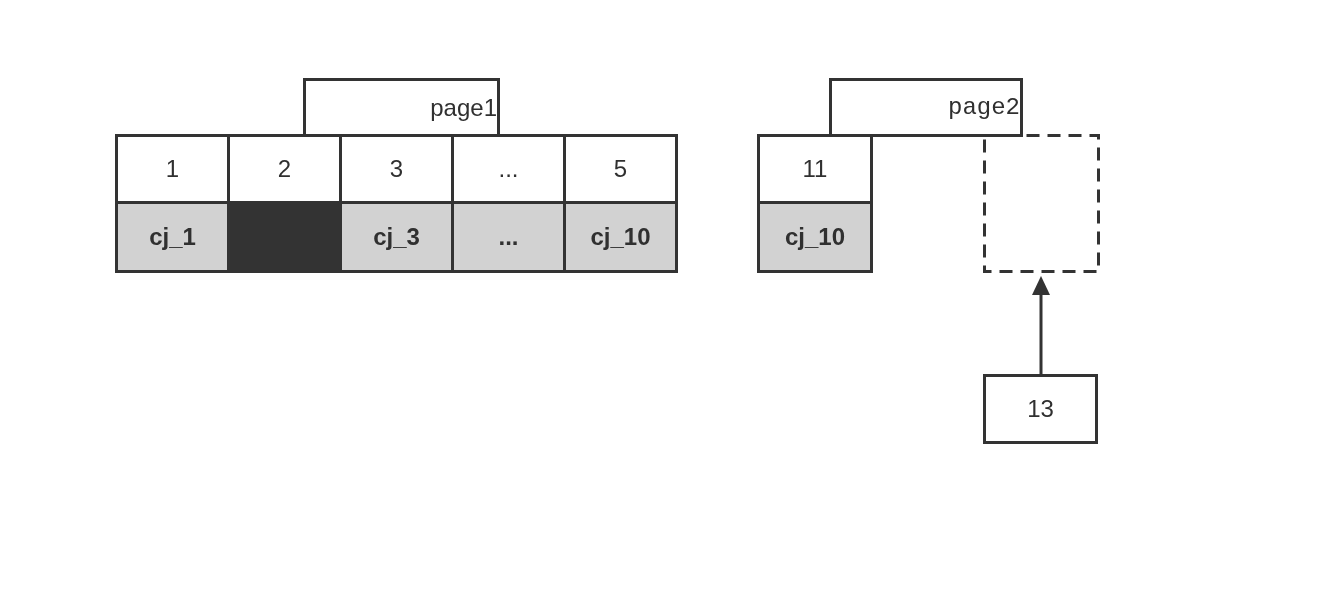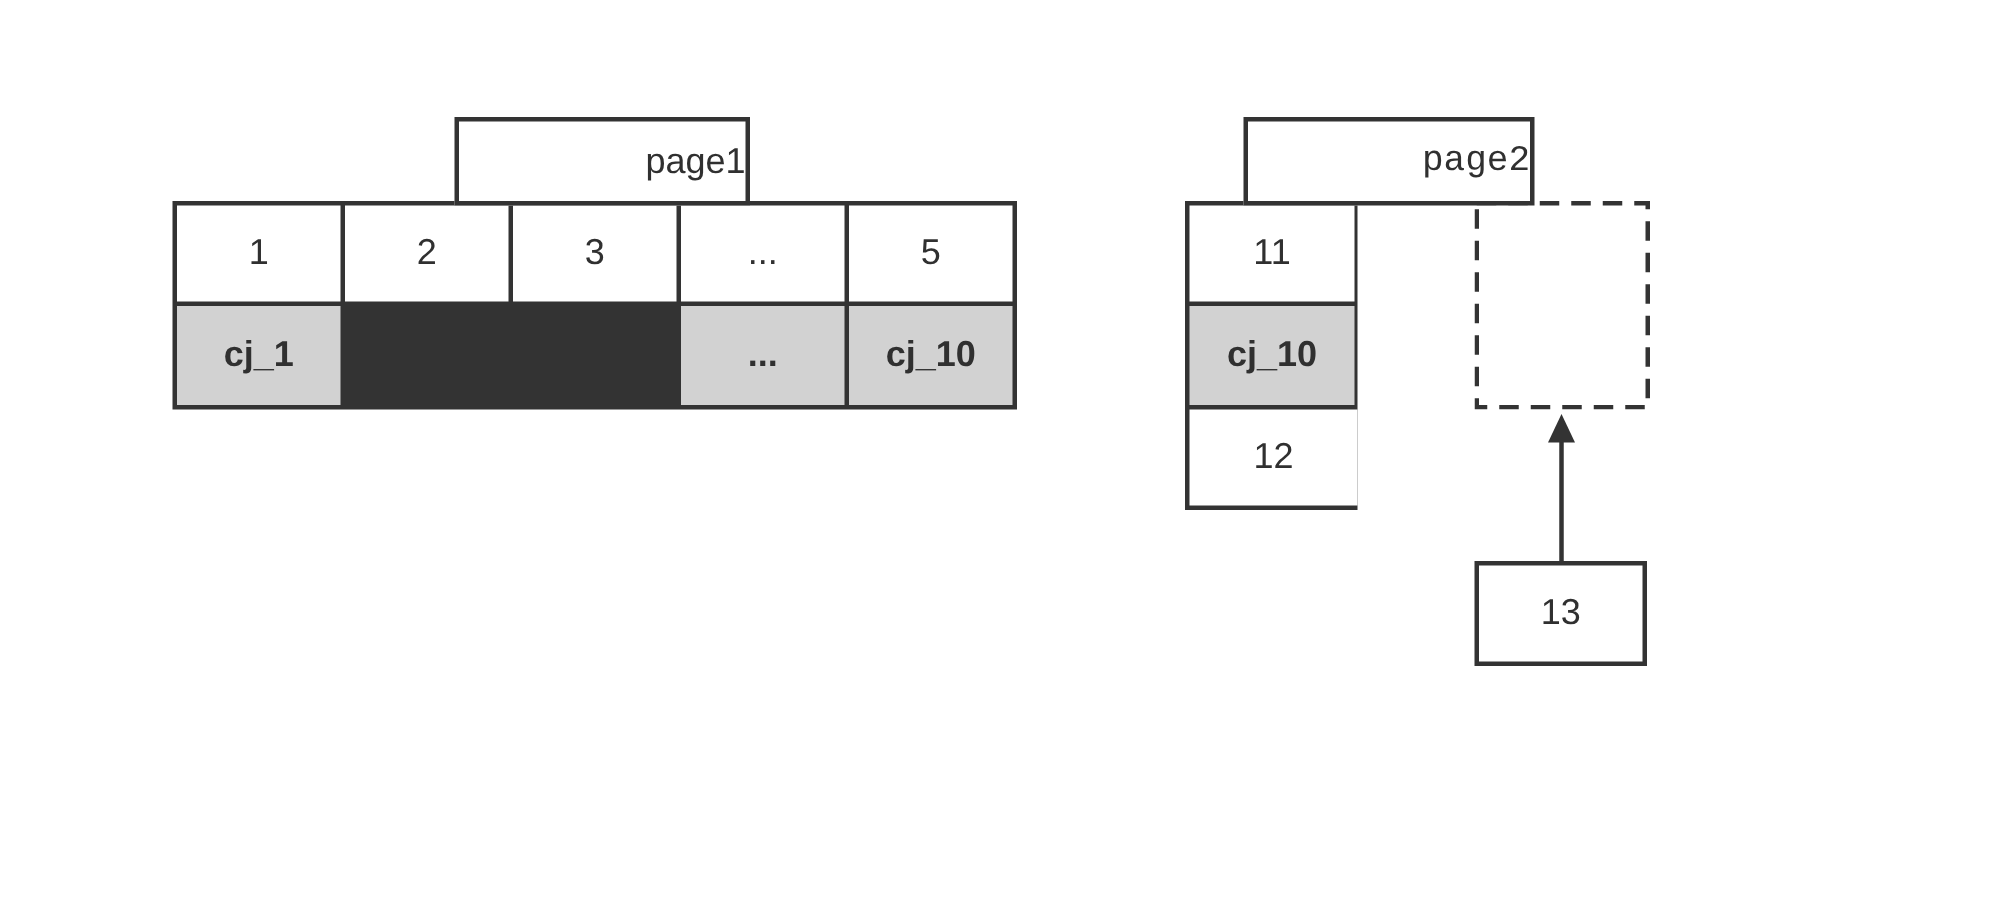--- a/index.html
+++ b/index.html
@@ -71,42 +71,42 @@
   <div class="cell-table" style="left:115px; top:134px;">
     <div class="col">
       <div class="cell top">1</div>
       <div class="cell bottom">cj_1</div>
     </div>
     <div class="col">
       <div class="cell top">2</div>
     </div>
     <div class="col">
       <div class="cell top">3</div>
+      <div class="cell bottom">cj_3</div>
     </div>
     <div class="col">
       <div class="cell top">...</div>
       <div class="cell bottom">...</div>
     </div>
     <div class="col">
       <div class="cell top">5</div>
       <div class="cell bottom">cj_10</div>
     </div>
   </div>
 
   <div class="label-box" style="left:829px; top:78px; width:194px; height:59px;font-family:Liberation Mono, monospace;">
     <span>page2</span>
   </div>
 
-  <div class="cell-table no-right-border" style="left:790px; top:134px;flex-direction:column;">
+  <div class="cell-table no-right-border" style="left:757px; top:134px;">
     <div class="col w110">
       <div class="cell top">11</div>
       <div class="cell bottom">cj_10</div>
     </div>
     <div class="col w112">
-      <div class="cell top">12</div>
     </div>
   </div>
 
   <svg id="dashed-slot" class="shape" width="117" height="139">
     <rect x="1.5" y="1.5" width="114" height="136" fill="none" stroke="#333333" stroke-width="3" stroke-dasharray="13 8"></rect>
   </svg>
 
   <svg id="arrow" class="shape" width="24" height="100">
     <line x1="12" y1="14" x2="12" y2="98" stroke="#333333" stroke-width="3"></line>
     <polygon points="12,0 3,19 21,19" fill="#333333"></polygon>

